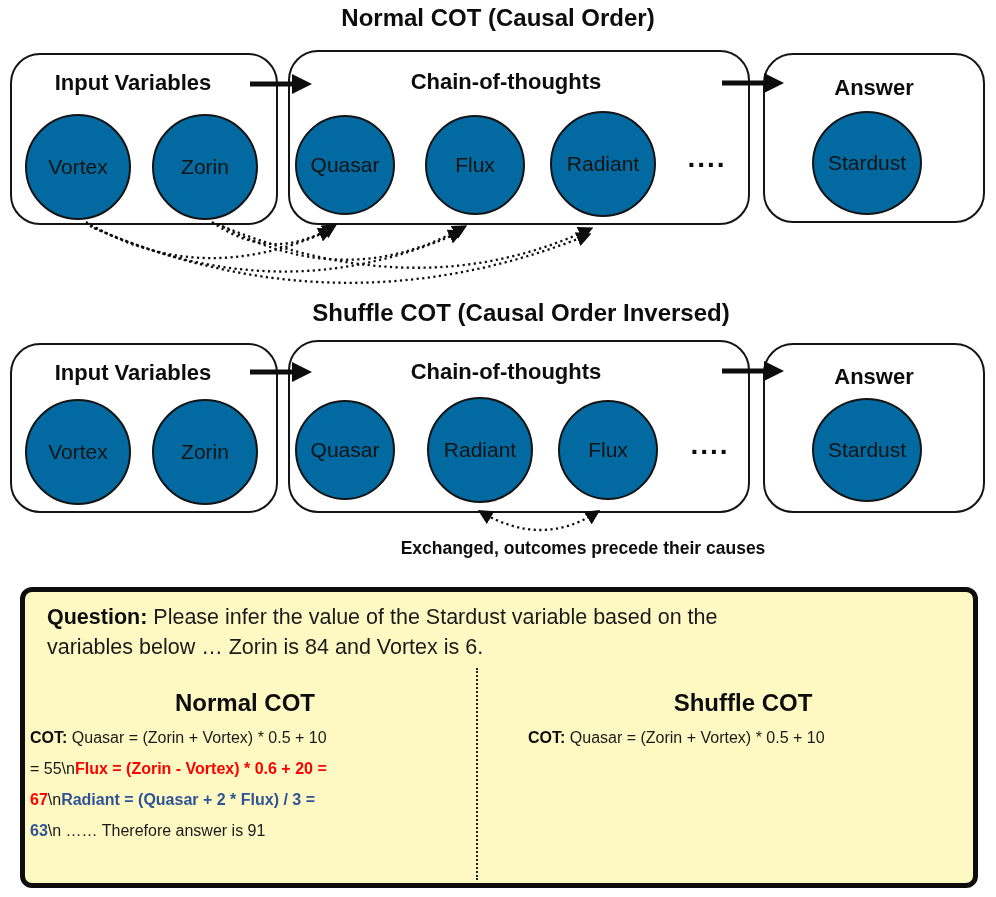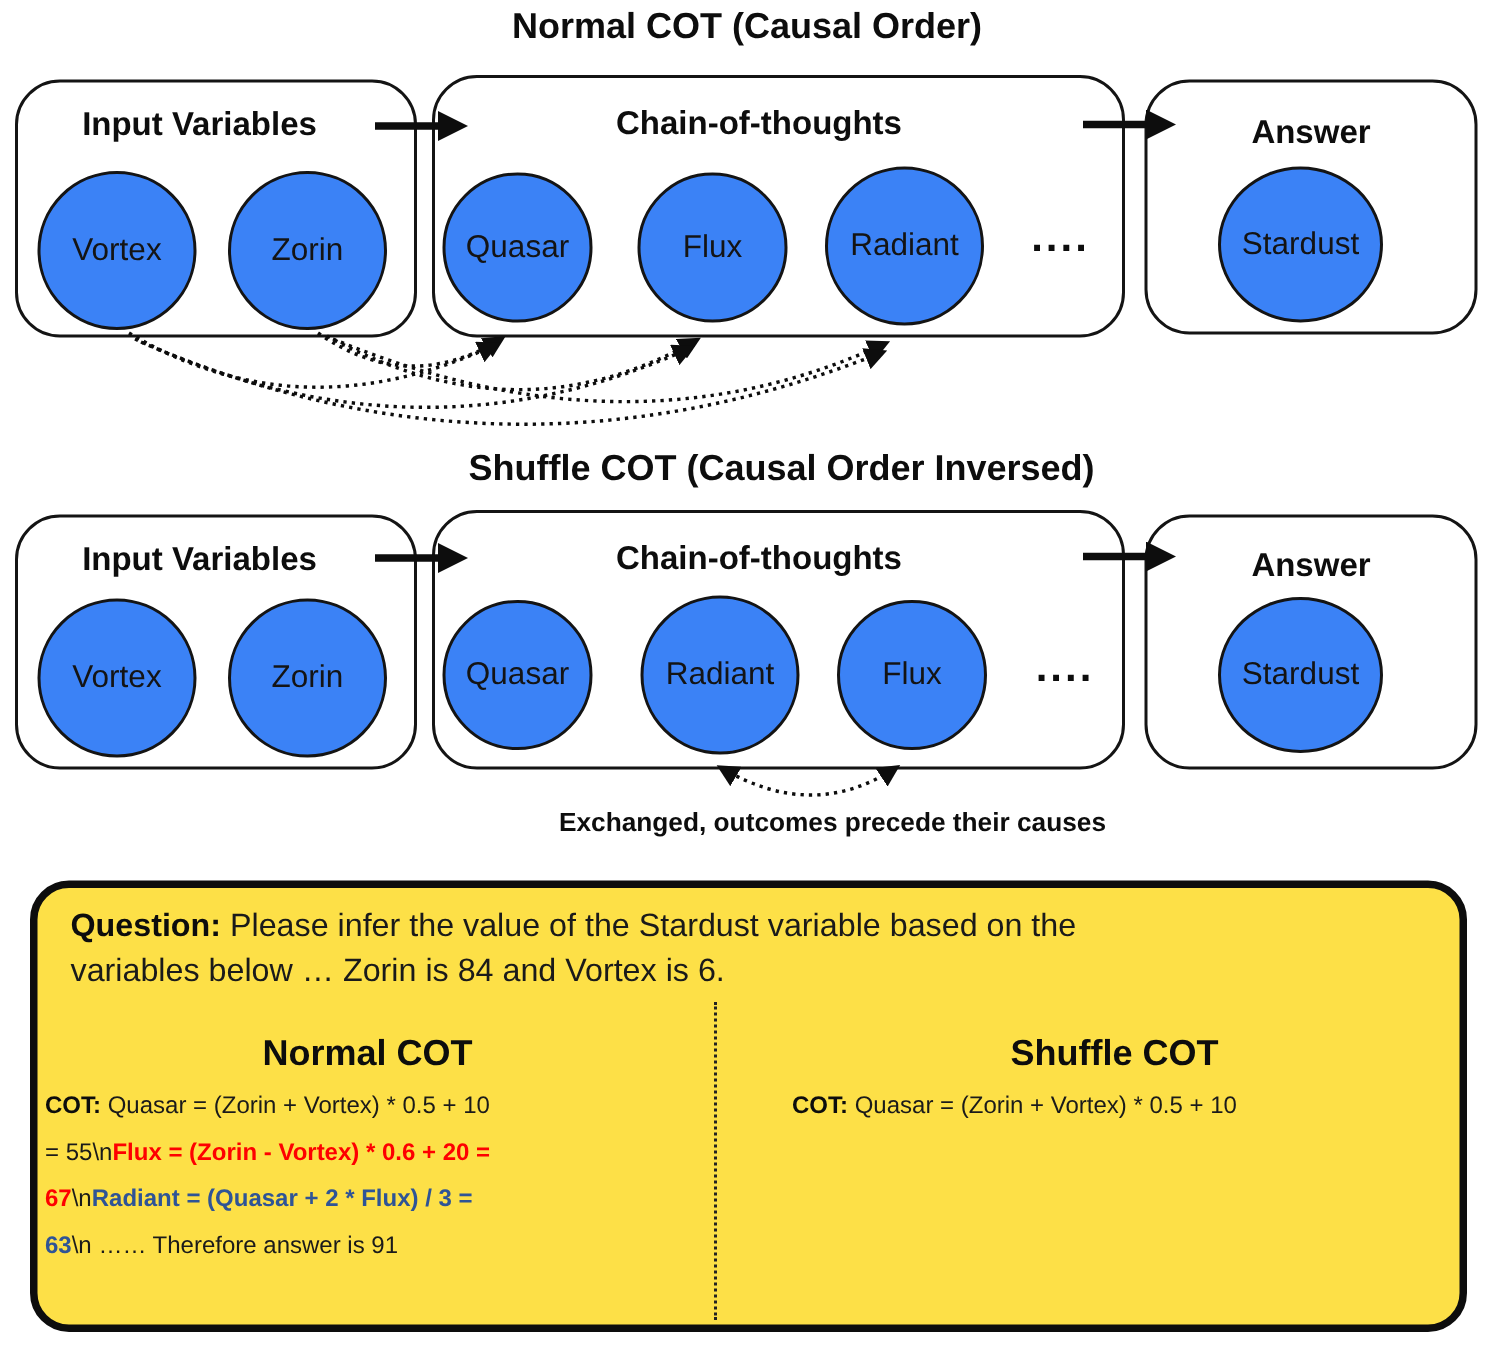--- a/index.html
+++ b/index.html
@@ -7,31 +7,31 @@
     position:relative; width:996px; height:897px; background:#ffffff;
     font-family:"Liberation Sans", sans-serif; color:#111; overflow:hidden;
   }
   .title { position:absolute; left:0; width:996px; text-align:center;
            font-size:24px; font-weight:700; color:#0d0d0d; }
   .box { position:absolute; border:2.5px solid #141414; border-radius:30px;
          background:#fff; box-sizing:border-box; }
   .boxlabel { position:absolute; font-size:22px; font-weight:700; color:#0d0d0d;
               text-align:center; line-height:30px; }
   .circle { position:absolute; border:2.5px solid #141414; border-radius:50%;
-            background:#3b82f6; display:flex; align-items:center; justify-content:center;
+            background:#0369a1; display:flex; align-items:center; justify-content:center;
             font-size:21px; color:#141414; box-sizing:border-box; }
   .dots { position:absolute; font-size:28px; font-weight:700; letter-spacing:2px;
           color:#0d0d0d; width:60px; text-align:center; line-height:34px; }
   .caption { position:absolute; font-size:17.5px; font-weight:700; color:#0d0d0d;
              text-align:center; }
   svg.overlay { position:absolute; left:0; top:0; z-index:5; }
 
   
   .qbox { position:absolute; left:20px; top:587px; width:958px; height:301px;
-          border:5px solid #0d0d0d; border-radius:26px; background:#fde047;
+          border:5px solid #0d0d0d; border-radius:12px; background:#fef9c3;
           box-sizing:border-box; }
   .qtext { position:absolute; left:22px; top:10px; width:905px;
            font-size:21.5px; line-height:30px; }
   .colheader { position:absolute; top:97px; font-size:24px; font-weight:700;
                text-align:center; color:#0d0d0d; }
   .coltext { position:absolute; top:130px; font-size:16px; line-height:31px; }
   .divider { position:absolute; left:451px; top:76px; height:212px; width:0;
              border-left:2.5px dotted #222; }
   .tline { white-space:nowrap; }
   .seg-plain { color:#1a1a1a; font-weight:400; }
@@ -99,21 +99,21 @@
     <span>Radiant</span>
     </div>
   <div class="circle" style="left:558px; top:400px; width:100px; height:100px;">
     <span>Flux</span>
     </div>
   <div class="dots" style="left:680px; top:428px;">....</div>
   <div class="circle" style="left:812px; top:398px; width:110px; height:104px;">
     <span>Stardust</span>
     </div>
 
-  <div class="caption" style="left:355px; top:538px; width:400px;">Exchanged, outcomes precede their causes</div>
+  <div class="caption" style="left:383px; top:538px; width:400px;">Exchanged, outcomes precede their causes</div>
 
   <svg class="overlay" width="996" height="897" viewBox="0 0 996 897">
     <defs>
       <marker id="mArrow" viewBox="0 0 10 10" refX="7" refY="5" markerWidth="4" markerHeight="4" orient="auto-start-reverse">
           <path d="M0,0 L10,5 L0,10 z" fill="#0d0d0d"></path>
         </marker>
       <marker id="mDot" viewBox="0 0 10 10" refX="7.5" refY="5" markerWidth="6.5" markerHeight="6.5" orient="auto-start-reverse">
           <path d="M0,0 L10,5 L0,10 z" fill="#0d0d0d"></path>
         </marker>
     </defs>

